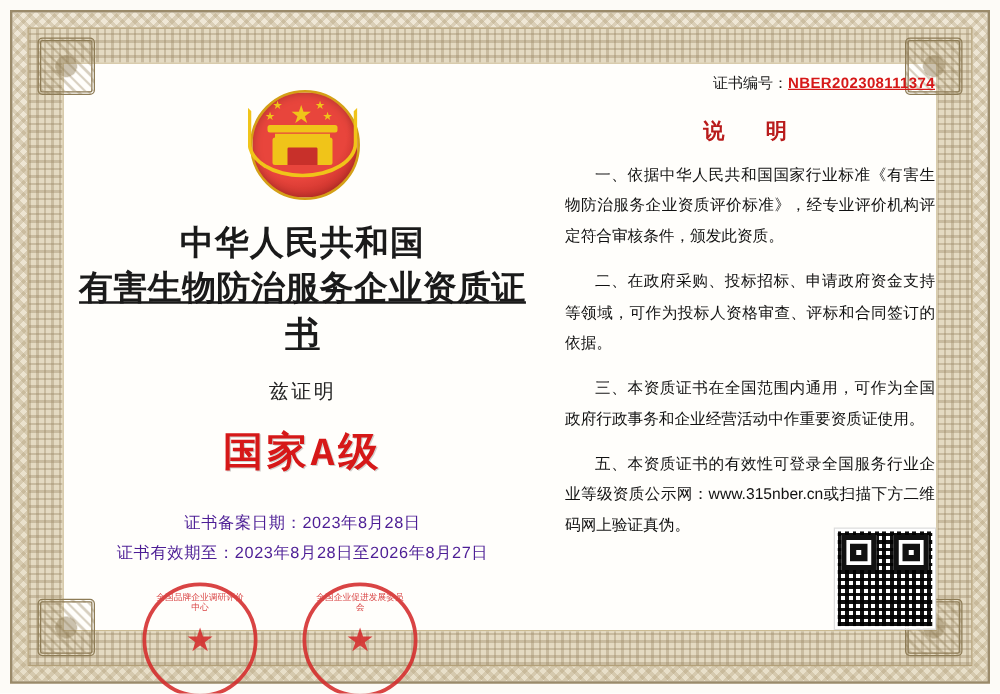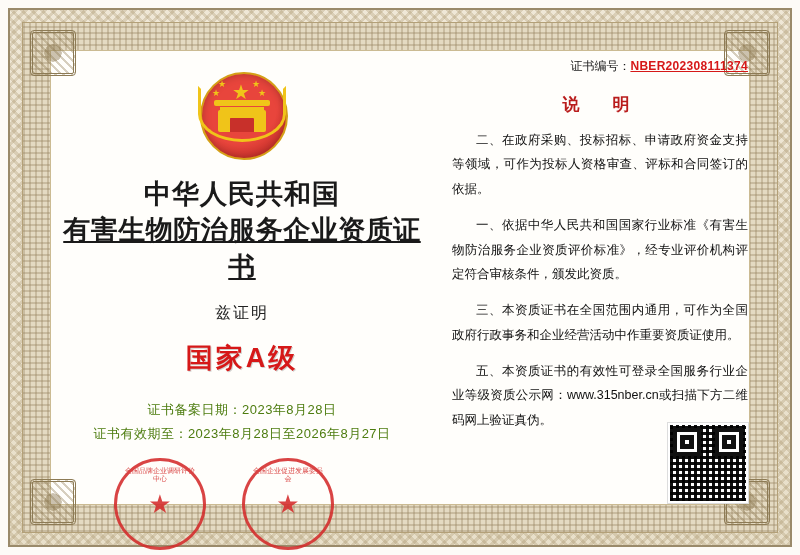--- a/index.html
+++ b/index.html
@@ -172,31 +172,32 @@
   }
   .company {
     margin-top: 14px;
     font-size: 19px;
     font-weight: bold;
     color: #111;
     letter-spacing: 0.5px;
   }
   .grade {
     margin-top: 16px;
-    font-size: 27px;
+    font-size: 32px;
     font-weight: bold;
     letter-spacing: 3px;
     color: #d61818;
     text-shadow: 1px 1px 0 rgba(0,0,0,0.18);
+    font-family: Liberation Mono, monospace;
   }
 
   .dates {
     margin-top: 22px;
     font-size: 13px;
-    color: #4d7c0f;
+    color: #4c1d95;
     line-height: 1.85;
     text-align: center;
   }
   .dates .row {
     display: flex;
     justify-content: center;
     white-space: nowrap;
   }
   .dates .lbl { letter-spacing: 0.5px; }
   .dates .val { letter-spacing: 0.5px; }
@@ -351,21 +352,21 @@
       </div>
     </div>
 
     <div class="right-col">
       <div class="cert-no">
         <span>证书编号：</span><span class="num">NBER202308111374</span>
       </div>
 
       <div class="notes-title">说　明</div>
 
+      <div class="note">一、依据中华人民共和国国家行业标准《有害生物防治服务企业资质评价标准》，经专业评价机构评定符合审核条件，颁发此资质。</div>
       <div class="note">二、在政府采购、投标招标、申请政府资金支持等领域，可作为投标人资格审查、评标和合同签订的依据。</div>
-      <div class="note">一、依据中华人民共和国国家行业标准《有害生物防治服务企业资质评价标准》，经专业评价机构评定符合审核条件，颁发此资质。</div>
       <div class="note">三、本资质证书在全国范围内通用，可作为全国政府行政事务和企业经营活动中作重要资质证使用。</div>
       <div class="note">五、本资质证书的有效性可登录全国服务行业企业等级资质公示网：www.315nber.cn或扫描下方二维码网上验证真伪。</div>
     </div>
 
     <div class="qr"></div>
   </div>
 </div>
 
 </body></html>

